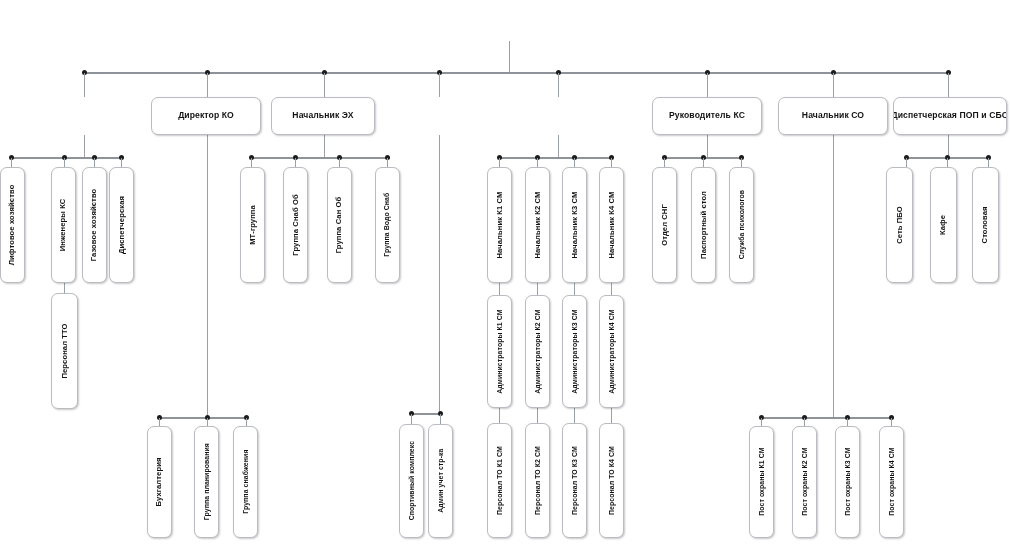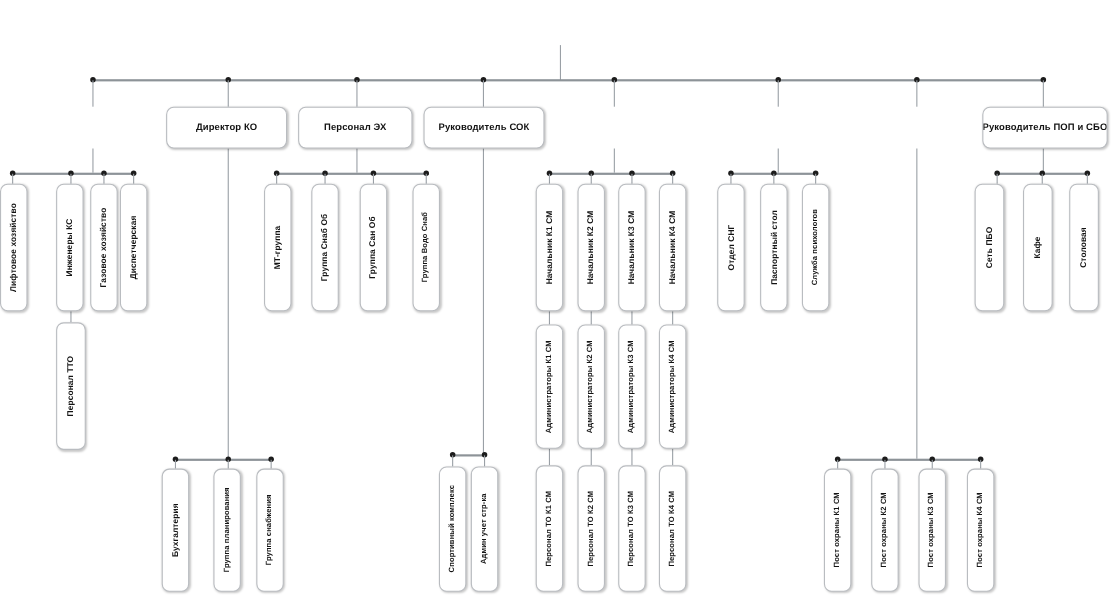--- a/index.html
+++ b/index.html
@@ -182,27 +182,30 @@
   <div class="dot" style="left:945px; top:155px;"></div>
   <div class="ln v" style="left:947px; top:158px; height:9px;"></div>
   <div class="dot" style="left:986px; top:155px;"></div>
   <div class="ln v" style="left:988px; top:158px; height:9px;"></div>
 
 
   <div class="node h" style="left:151px; top:97px; width:110px; height:38px;">
     <span class="label">Директор КО</span>
     </div>
   <div class="node h" style="left:271px; top:97px; width:104px; height:38px;">
-    <span class="label">Персонал ЭХ</span>
-    </div>
-  <div class="node h" style="left:385px; top:97px; width:110px; height:38px;">
-    <span class="label">Руководитель СОК</span>
+    <span class="label">Начальник ЭХ</span>
+    </div>
+  <div class="node h" style="left:652px; top:97px; width:110px; height:38px;">
+    <span class="label">Руководитель КС</span>
+    </div>
+  <div class="node h" style="left:778px; top:97px; width:110px; height:38px;">
+    <span class="label">Начальник СО</span>
     </div>
   <div class="node h" style="left:893px; top:97px; width:114px; height:38px;">
-    <span class="label">Руководитель ПОП и СБО</span>
+    <span class="label">Диспетчерская ПОП и СБО</span>
     </div>
 
   <div class="node v" style="left:0px;  top:167px; width:25px; height:116px;">
     <span class="label">Лифтовое хозяйство</span>
     </div>
   <div class="node v" style="left:51px; top:167px; width:25px; height:116px;">
     <span class="label">Инженеры КС</span>
     </div>
   <div class="node v" style="left:82px; top:167px; width:25px; height:116px;">
     <span class="label">Газовое хозяйство</span>

